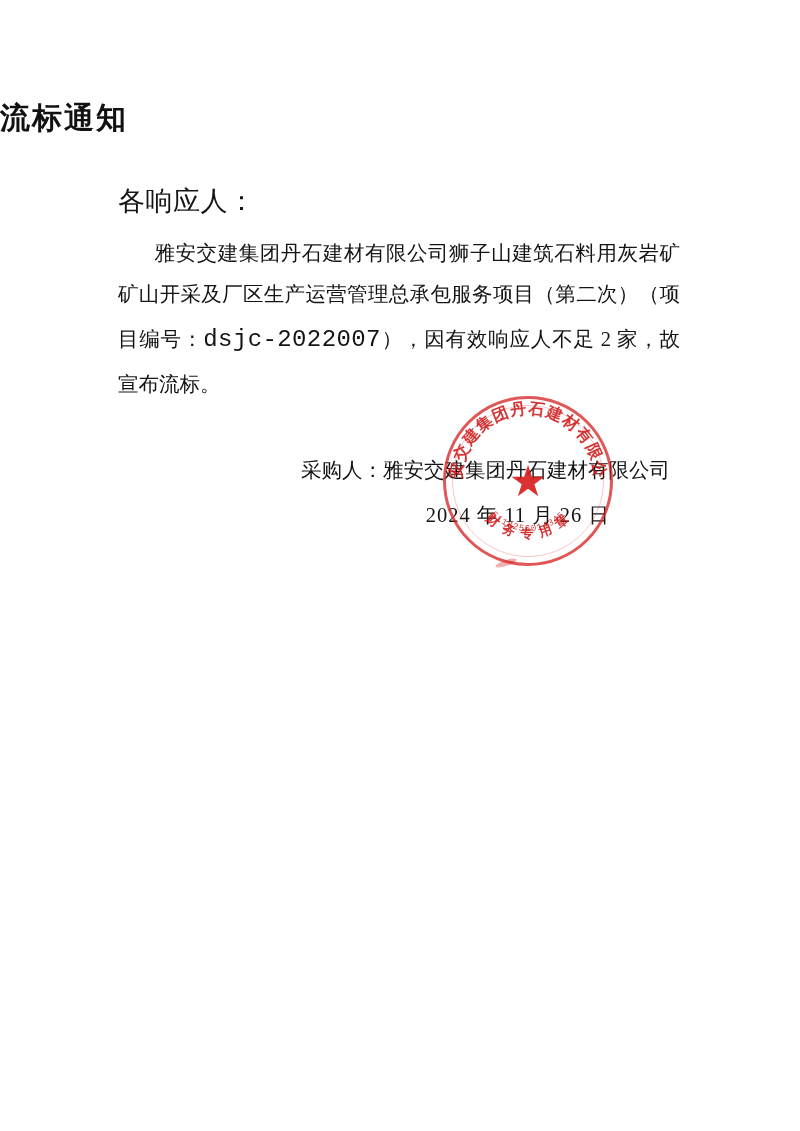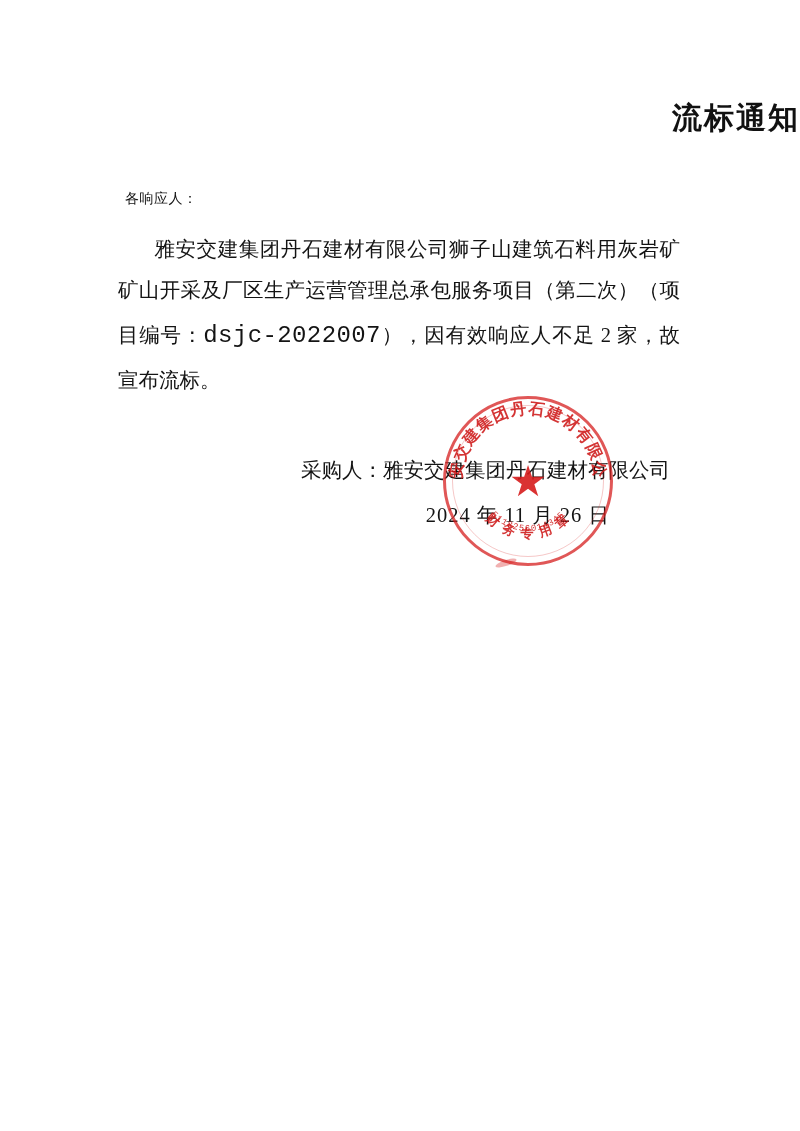--- a/index.html
+++ b/index.html
@@ -18,35 +18,35 @@
 
   .page {
     position: relative;
     width: 800px;
     height: 1131px;
     box-sizing: border-box;
     padding: 0;
   }
 
   .doc-title {
-    text-align: right;
+    text-align: left;
     font-size: 30px;
     font-weight: bold;
     letter-spacing: 2px;
     margin: 0;
     padding-top: 98px;
     font-family: "Liberation Serif", "DejaVu Serif", serif;
     color: #111;
   }
 
   .salutation {
-    margin: 7px;
+    margin: 0;
     padding-left: 118px;
     padding-top: 44px;
-    font-size: 14px;
+    font-size: 27px;
     letter-spacing: 0.5px;
     color: #141414;
   }
 
   .body-block {
     margin: 0;
     padding-left: 118px;
     padding-right: 120px;
     padding-top: 14px;
     font-size: 20.5px;

